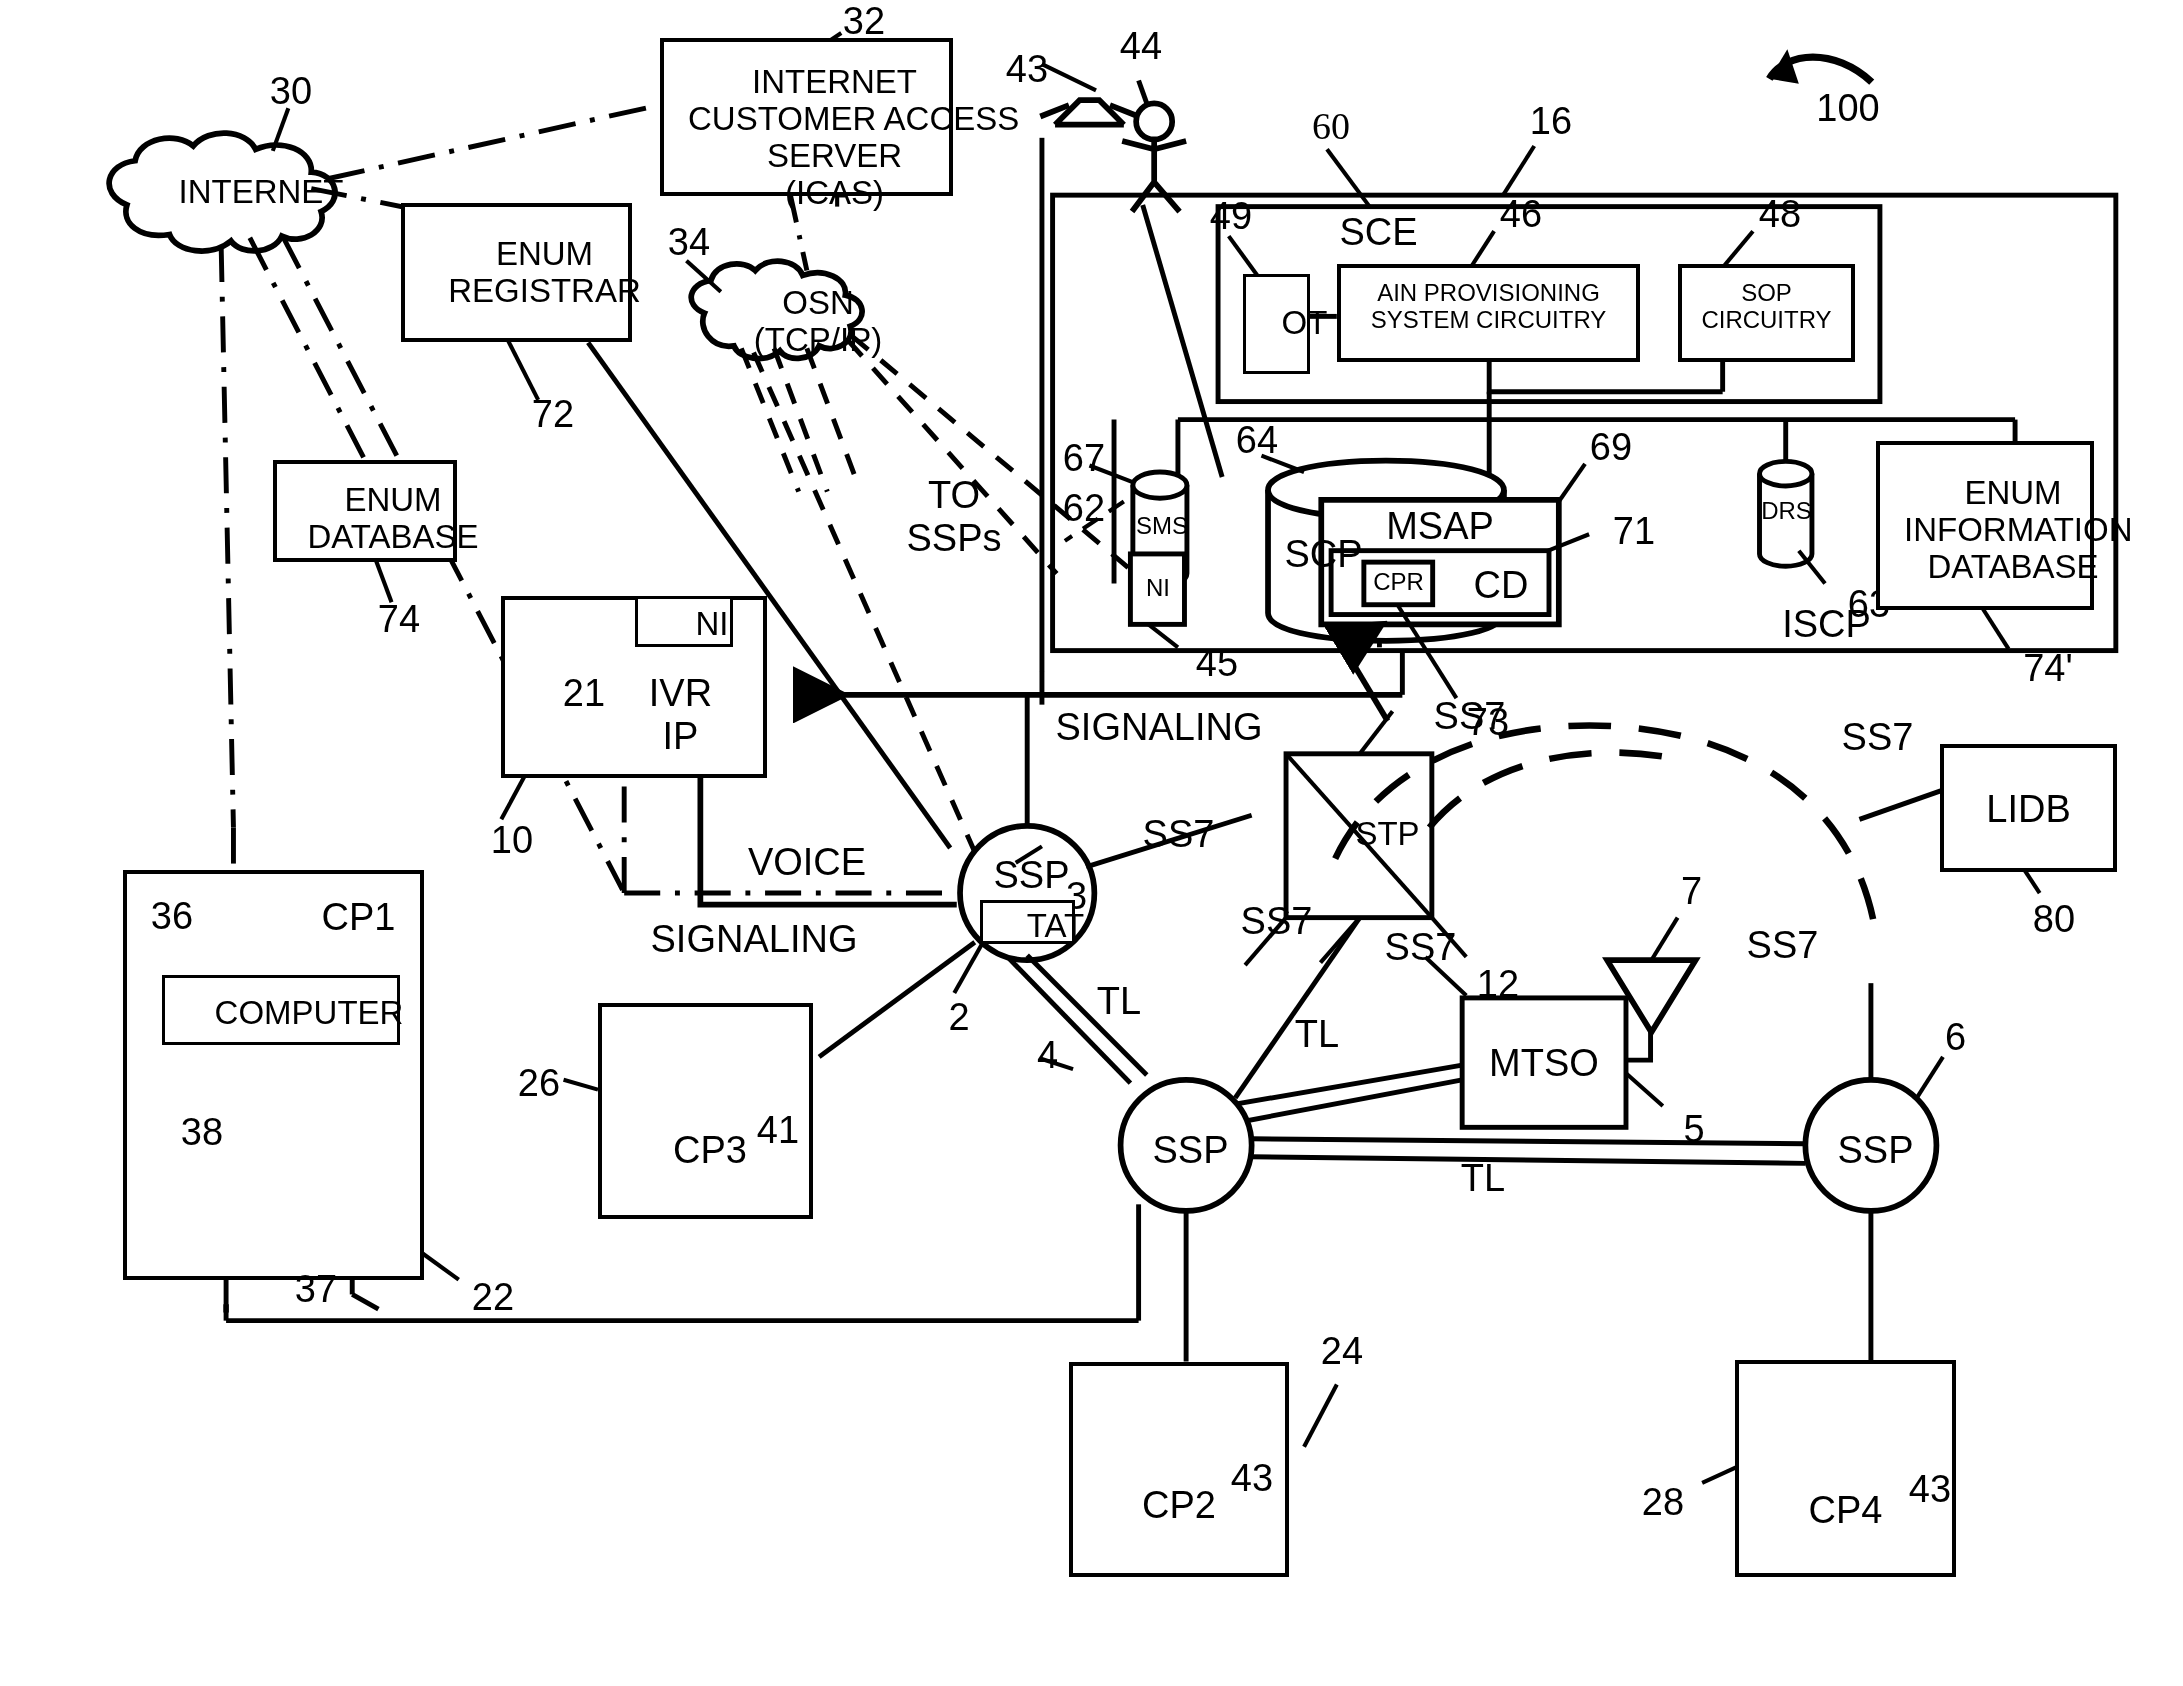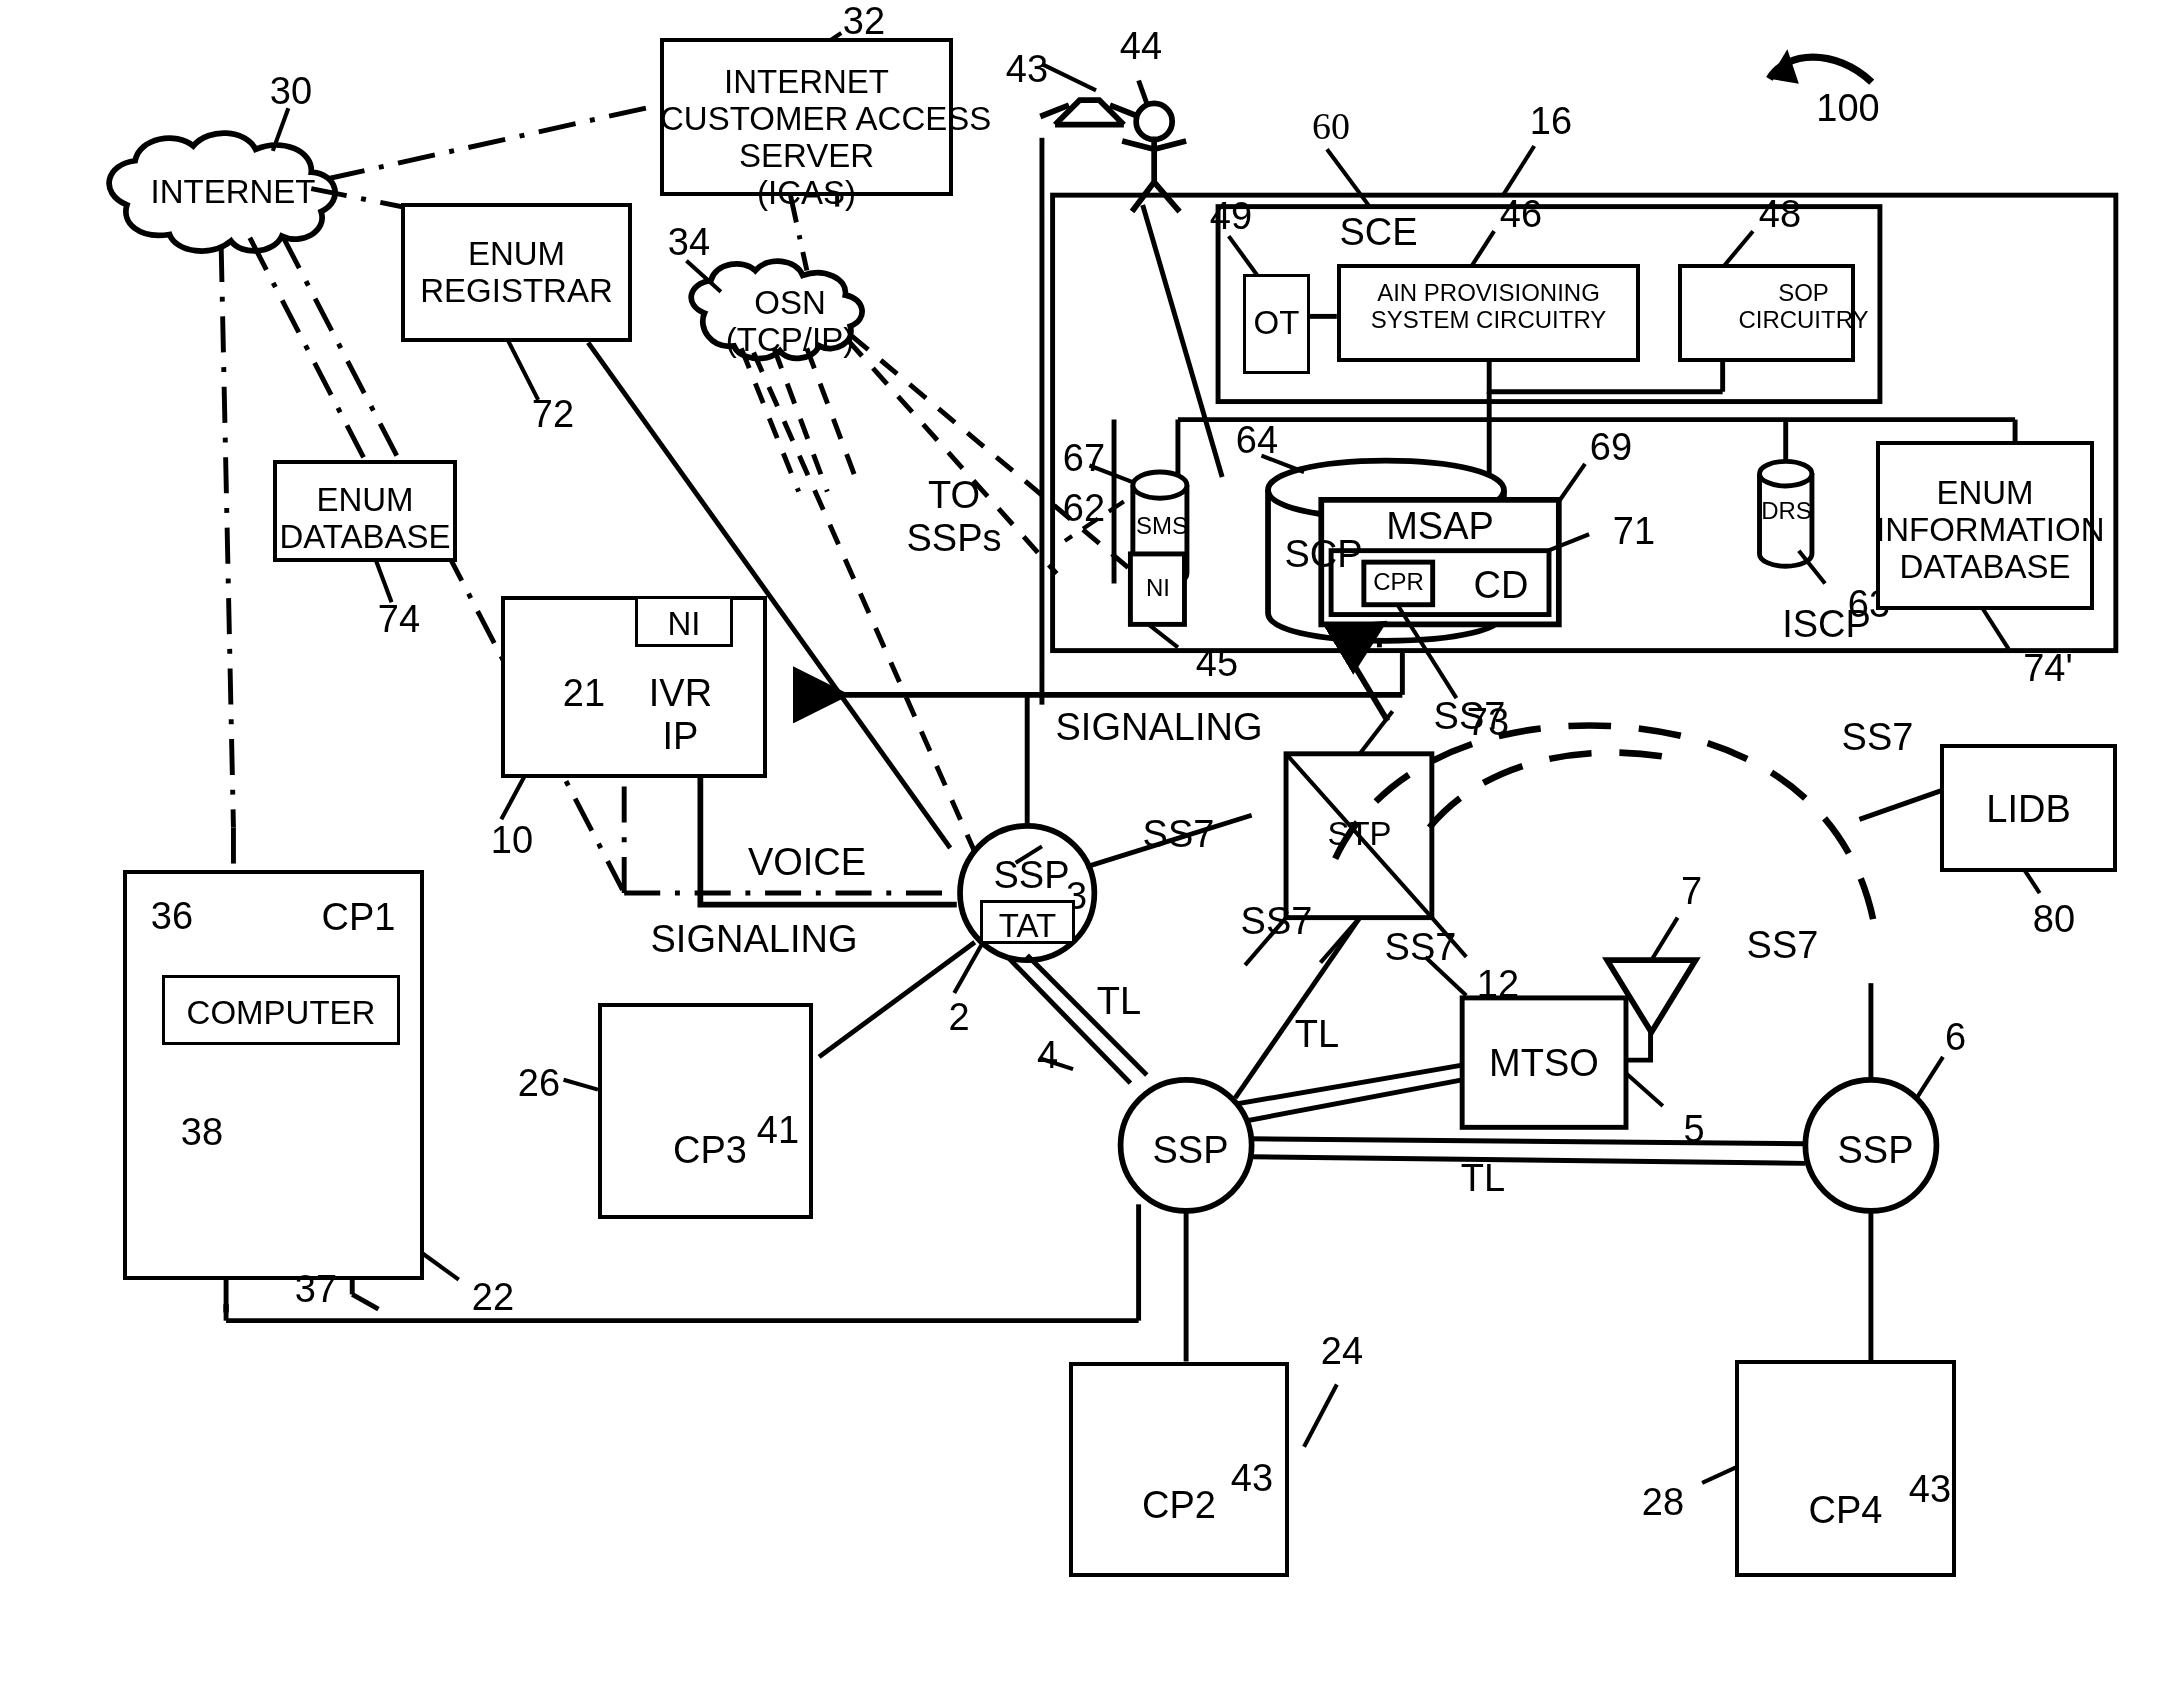--- a/index.html
+++ b/index.html
@@ -14,21 +14,21 @@
   svg#wires{position:absolute;left:0;top:0;width:2183px;height:1687px;}
   .lbl{
     position:absolute;
     font-family:"Liberation Sans", sans-serif;
     color:#000;
     white-space:pre;
     line-height:1.12;
     text-align:center;
   }
   .ref{font-size:38px;}
-  .txt{font-size:33px;}
+  .txt{font-size:33px;padding-left:28px;}
   .txt-sm{font-size:24px;}
   .txt-lg{font-size:38px;}
   .box{
     position:absolute;
     border:4.1px solid #000;
     background:#fff;
     box-sizing:border-box;
   }
   .box-thin{border-width:3.3px;}
 </style>
@@ -355,21 +355,21 @@
 <div class="box box-thin" style="left:1243px;top:274px;width:67px;height:100px;"></div>
 <div class="lbl txt" style="left:1243px;top:305px;width:67px;">OT</div>
 <div class="lbl ref" style="left:1186px;top:195px;width:90px;">49</div>
 
 <div class="box" style="left:1337px;top:264px;width:303px;height:98px;"></div>
 <div class="lbl txt-sm" style="left:1340px;top:280px;width:297px;">AIN PROVISIONING
 SYSTEM CIRCUITRY</div>
 <div class="lbl ref" style="left:1476px;top:193px;width:90px;">46</div>
 
 <div class="box" style="left:1678px;top:264px;width:177px;height:98px;"></div>
-<div class="lbl txt-sm" style="left:1678px;top:280px;width:177px;padding-left:37px;">SOP
+<div class="lbl txt-sm" style="left:1678px;top:280px;width:177px;">SOP
 CIRCUITRY</div>
 <div class="lbl ref" style="left:1735px;top:193px;width:90px;">48</div>
 
 <div class="lbl txt-sm" style="left:1129px;top:513px;width:66px;">SMS</div>
 <div class="lbl ref" style="left:1047px;top:437px;width:74px;">67</div>
 <div class="lbl ref" style="left:1047px;top:487px;width:74px;">62</div>
 
 <div class="lbl txt-sm" style="left:1131px;top:575px;width:54px;">NI</div>
 <div class="lbl ref" style="left:1180px;top:642px;width:74px;">45</div>
 

